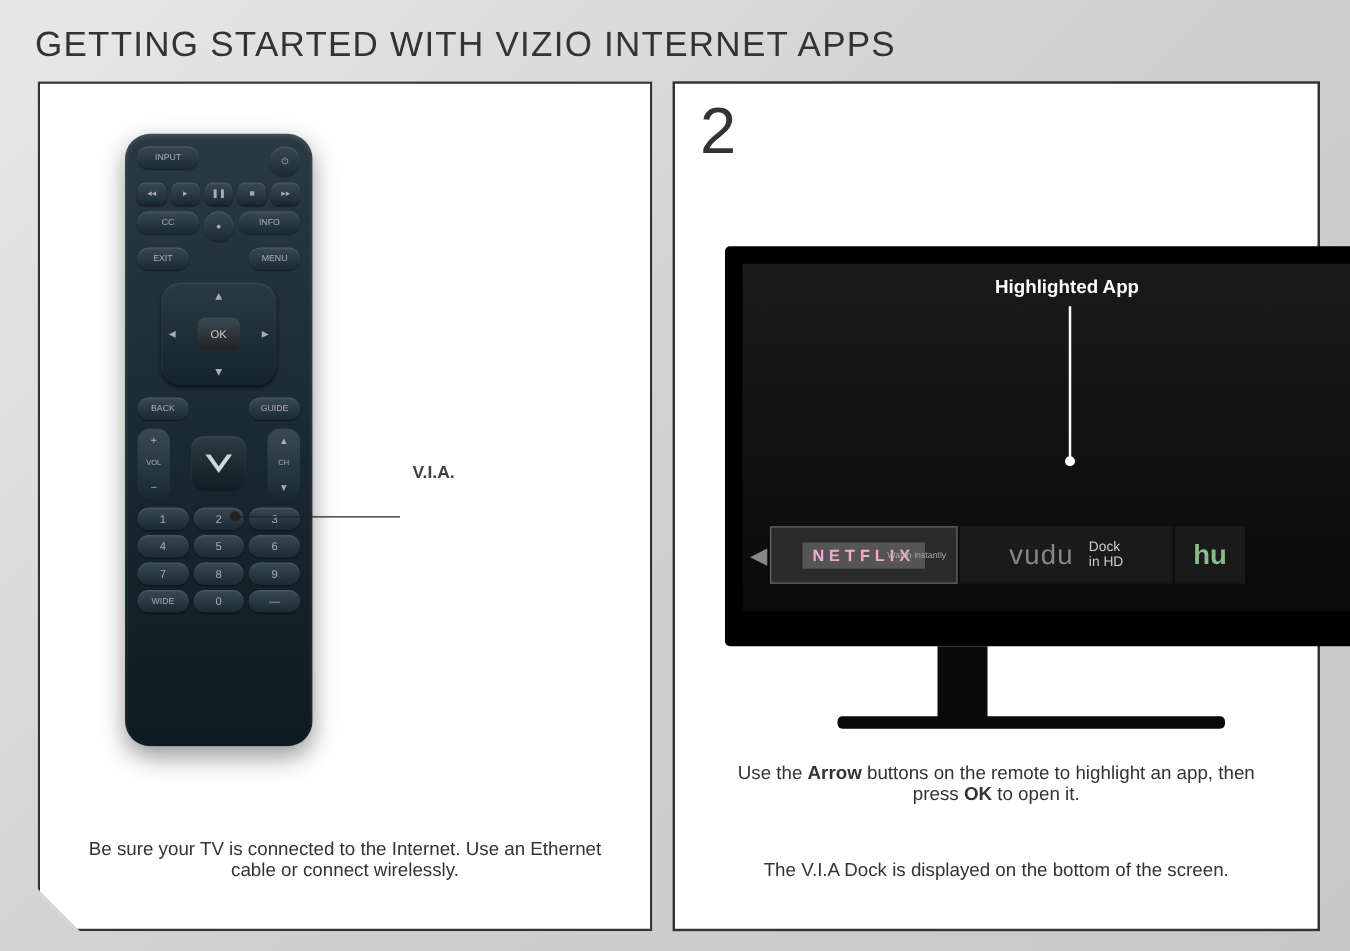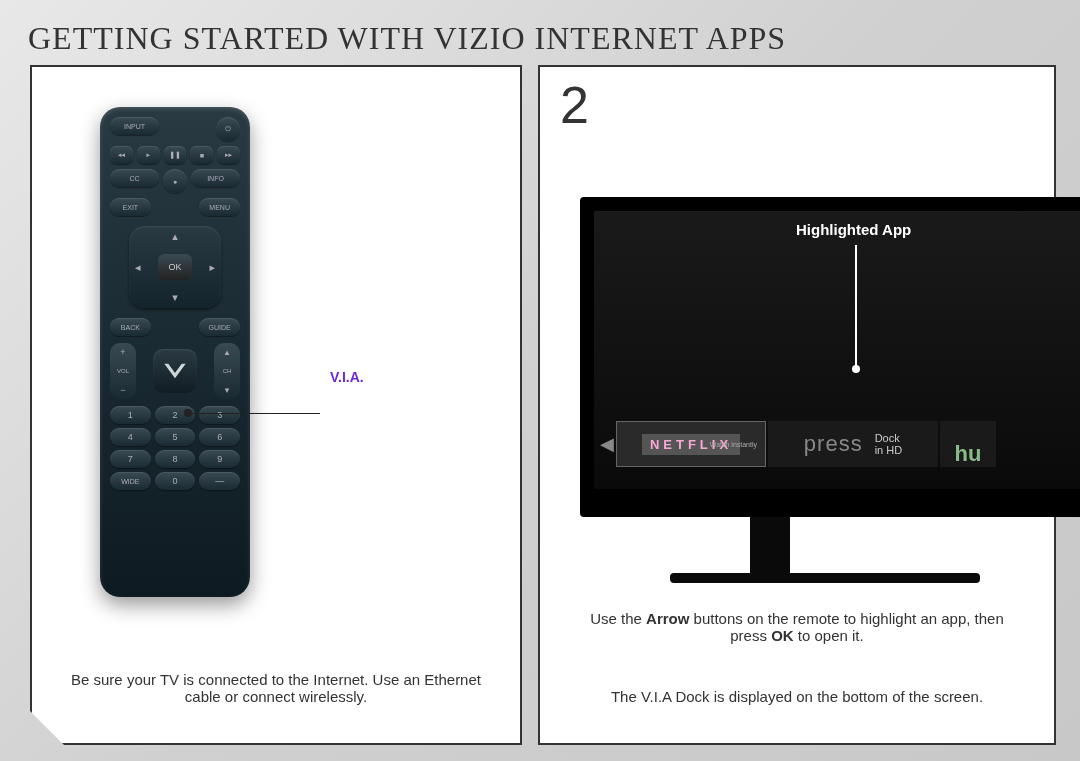--- a/index.html
+++ b/index.html
@@ -8,26 +8,25 @@
     height: 761px;
     background: linear-gradient(135deg, #e8e8e8 0%, #d0d0d0 50%, #c8c8c8 100%);
     font-family: Arial, Helvetica, sans-serif;
     position: relative;
     overflow: hidden;
   }
   .page-title {
     position: absolute;
     top: 20px;
     left: 28px;
-    font-size: 32px;
+    font-size: 28px;
     font-weight: 300;
     letter-spacing: 1px;
     color: #333;
     font-stretch: condensed;
-    font-family: Liberation Serif, serif;
   }
   .panel {
     position: absolute;
     top: 65px;
     background: #fff;
     border: 2px solid #333;
   }
   .panel-left {
     left: 30px;
     width: 492px;
@@ -129,21 +128,21 @@
     box-shadow:inset 0 1px 2px rgba(255,255,255,0.1);
   }
   .via-btn svg{width:28px;height:20px;}
   .numpad{
     display:grid;grid-template-columns:repeat(3,1fr);gap:4px;margin-top:4px;
   }
   .numpad .rbtn{height:18px;font-size:9px;border-radius:10px;}
   .callout {
     position: absolute;
     font-size: 14px;
-    color: #6d28d9;
+    color: #404040;
   }
   .callout-via {
     top: 300px;
     left: 300px;
     width: 180px;
   }
   .callout-via .t { font-weight: bold; margin-bottom:2px;}
   .callout-line {
     position: absolute;
     height: 1px;
@@ -228,21 +227,20 @@
     background:#555;padding:3px 8px;
   }
   .app-tile.netflix .sub{font-size:7px;color:#aaa;margin-left:10px;position:absolute;right:8px;}
   .app-tile.vudu{
     width:170px;flex-direction:row;gap:12px;
   }
   .app-tile.vudu .logo{color:#888;font-size:22px;font-weight:300;letter-spacing:1px;}
   .app-tile.vudu .sub{color:#ccc;font-size:11px;line-height:1.1;}
   .app-tile.hulu{
     width:56px;
-    align-items:flex-end;
   }
   .app-tile.hulu .logo{color:#8b8;font-size:22px;font-weight:bold;}
   .highlight-label{
     position:absolute;
     top:154px;left:256px;
     color:#fff;font-weight:bold;font-size:15px;
   }
   .highlight-line{
     position:absolute;
     left:315px;top:178px;
@@ -348,21 +346,21 @@
   <div class="tv-wrap">
     <div class="tv-frame">
       <div class="tv-screen"></div>
       <div class="dock">
         <div class="dock-arrow">◀</div>
         <div class="app-tile netflix">
           <span class="logo">NETFLIX</span>
           <span class="sub">Watch instantly</span>
         </div>
         <div class="app-tile vudu">
-          <span class="logo">press</span>
+          <span class="logo">vudu</span>
           <span class="sub"><span>Dock</span><br><span>in HD</span></span>
         </div>
         <div class="app-tile hulu">
           <span class="logo">hu</span>
         </div>
       </div>
     </div>
     <div class="tv-stand"></div>
     <div class="tv-base"></div>
   </div>

